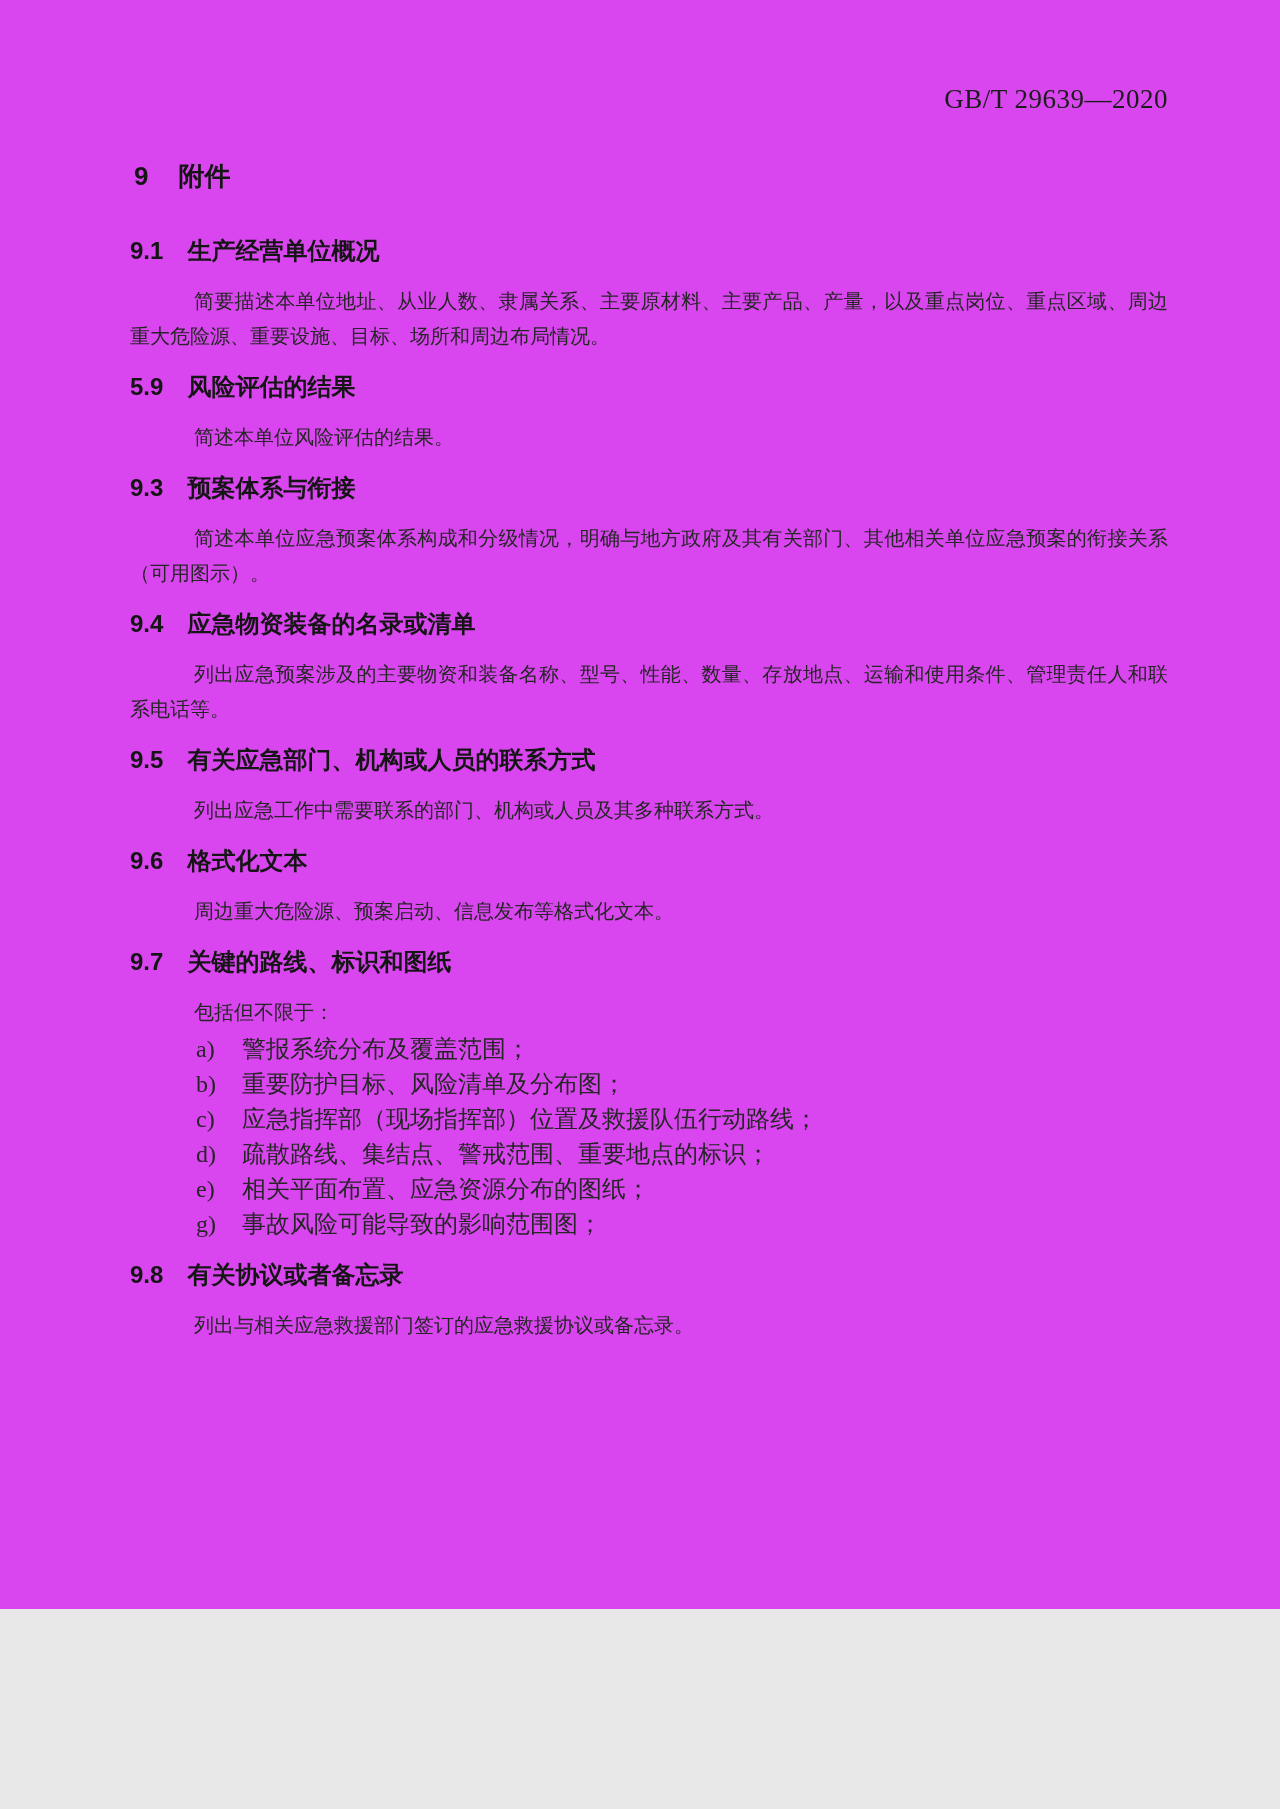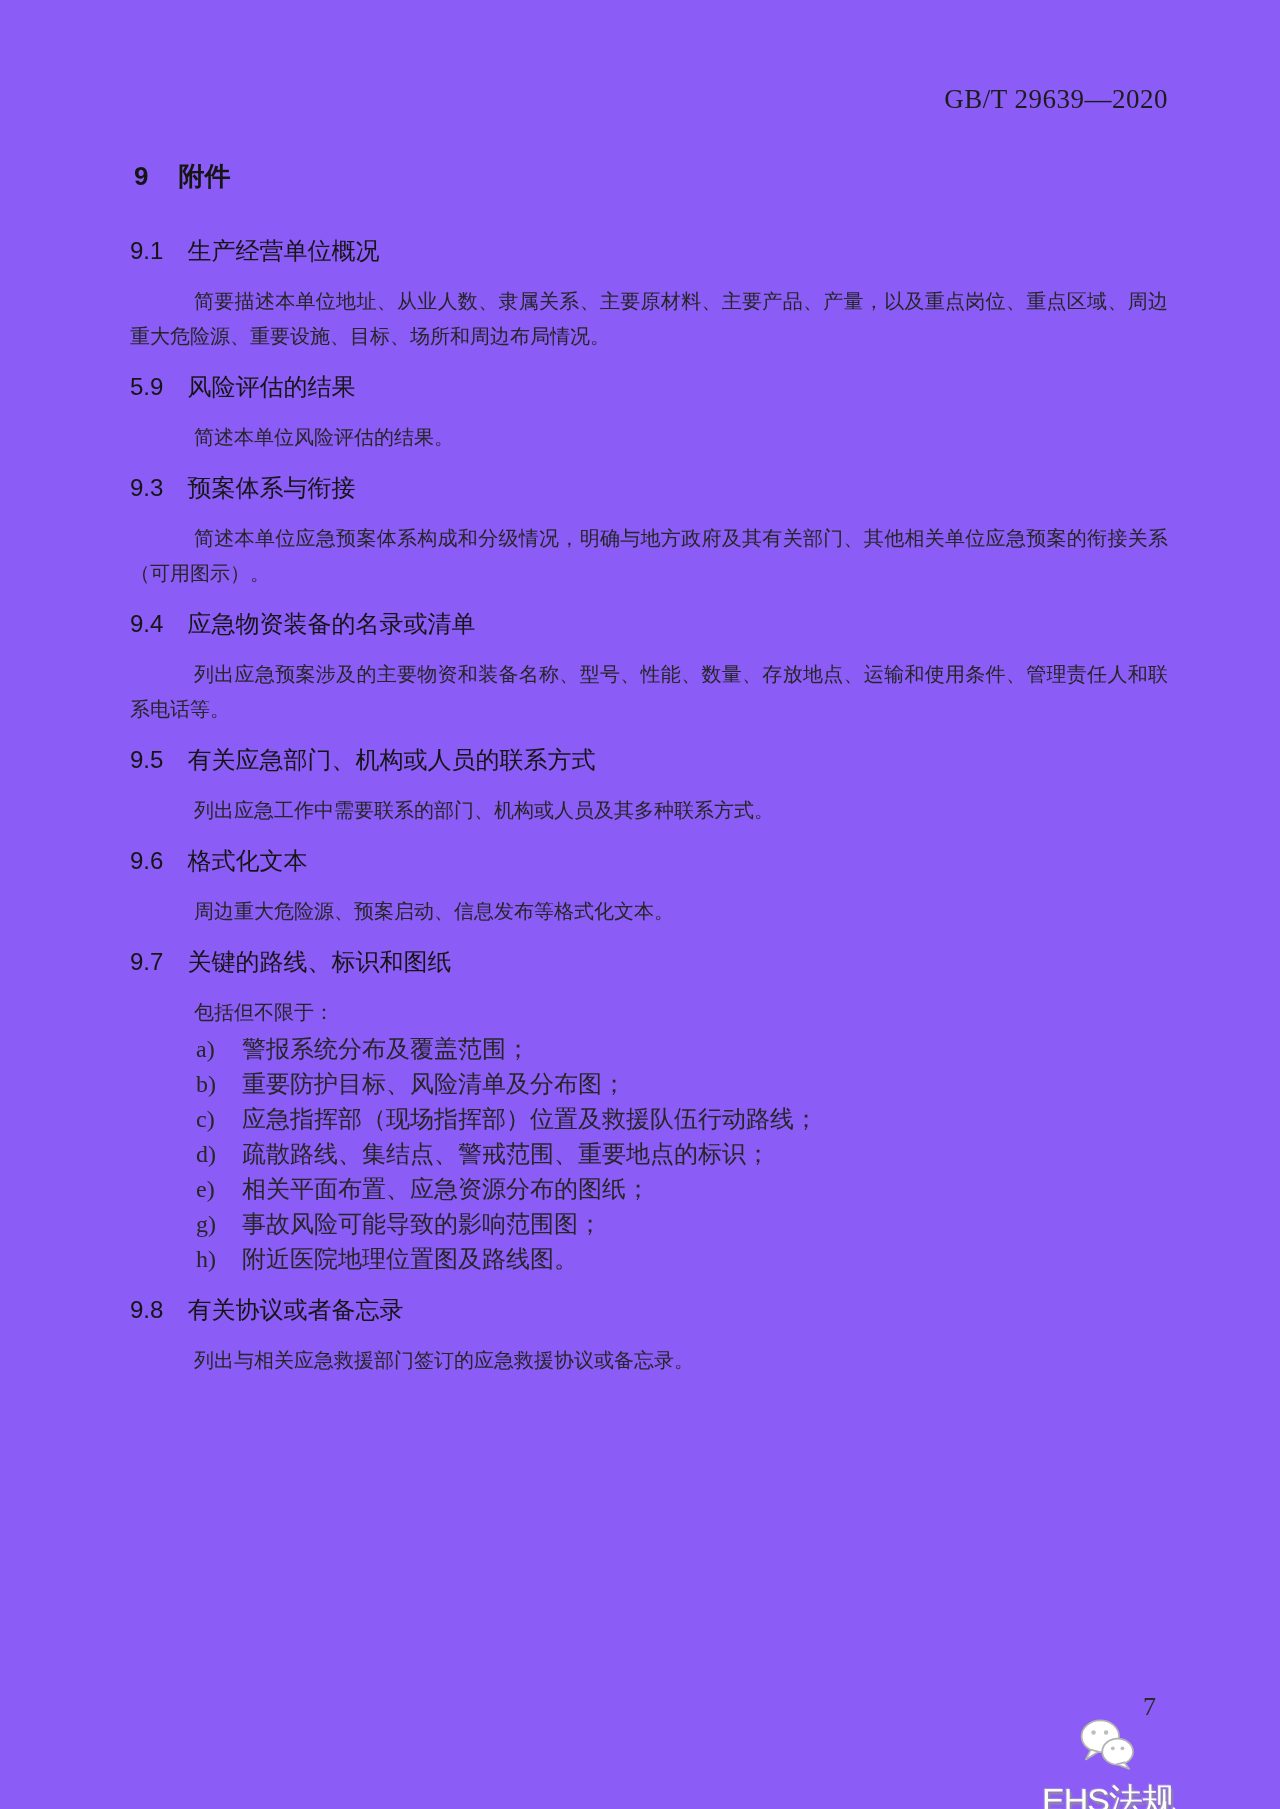--- a/index.html
+++ b/index.html
@@ -1,39 +1,39 @@
 <!DOCTYPE html>
 <html><head>
 <meta charset="utf-8">
 <style>
   html,body { margin:0; padding:0; background:#e8e8e8; }
   .page {
     position:relative;
-    width:1280px; height:1809px;
+    width:1280px; height:1609px;
     margin:0 auto;
-    background:#8b5cf6;
+    background:#d946ef;
     overflow:hidden;
     font-family:"Liberation Serif","DejaVu Serif",serif;
     color:#222222;
   }
   .doc-num {
     position:absolute; top:84px; right:112px;
     font-size:27px; line-height:30px; color:#1c1c1c;
     letter-spacing:0.5px;
   }
   .content {
     position:absolute; left:130px; top:156px; width:1038px;
   }
   .chapter {
     margin:4px; font-size:26px; line-height:32px; font-weight:bold;
     font-family:"Liberation Sans","DejaVu Sans",sans-serif; color:#151515;
   }
   .chapter .num { margin-right:30px; }
   .sec {
-    margin:18px 0 0; font-size:24px; line-height:30px; font-weight:normal;
+    margin:18px 0 0; font-size:24px; line-height:30px; font-weight:bold;
     font-family:"Liberation Sans","DejaVu Sans",sans-serif; color:#151515;
   }
   .sec-first { margin-top:44px; }
   .sec .num { margin-right:24px; }
   .para {
     margin:18px 0 0; font-size:20px; line-height:35px;
     text-indent:64px; text-align:justify; color:#262626;
   }
   .list { margin:2px 0 0; }
   .li {
@@ -89,21 +89,20 @@
     <h2 class="sec"><span class="num">9.7</span><span>关键的路线、标识和图纸</span></h2>
     <p class="para">包括但不限于：</p>
 
     <div class="list">
       <div class="li"><span class="marker">a)</span><span>警报系统分布及覆盖范围；</span></div>
       <div class="li"><span class="marker">b)</span><span>重要防护目标、风险清单及分布图；</span></div>
       <div class="li"><span class="marker">c)</span><span>应急指挥部（现场指挥部）位置及救援队伍行动路线；</span></div>
       <div class="li"><span class="marker">d)</span><span>疏散路线、集结点、警戒范围、重要地点的标识；</span></div>
       <div class="li"><span class="marker">e)</span><span>相关平面布置、应急资源分布的图纸；</span></div>
       <div class="li"><span class="marker">g)</span><span>事故风险可能导致的影响范围图；</span></div>
-      <div class="li"><span class="marker">h)</span><span>附近医院地理位置图及路线图。</span></div>
     </div>
 
     <h2 class="sec"><span class="num">9.8</span><span>有关协议或者备忘录</span></h2>
     <p class="para">列出与相关应急救援部门签订的应急救援协议或备忘录。</p>
 
   </div>
 
   <div class="page-num">7</div>
 
   <div class="watermark">

